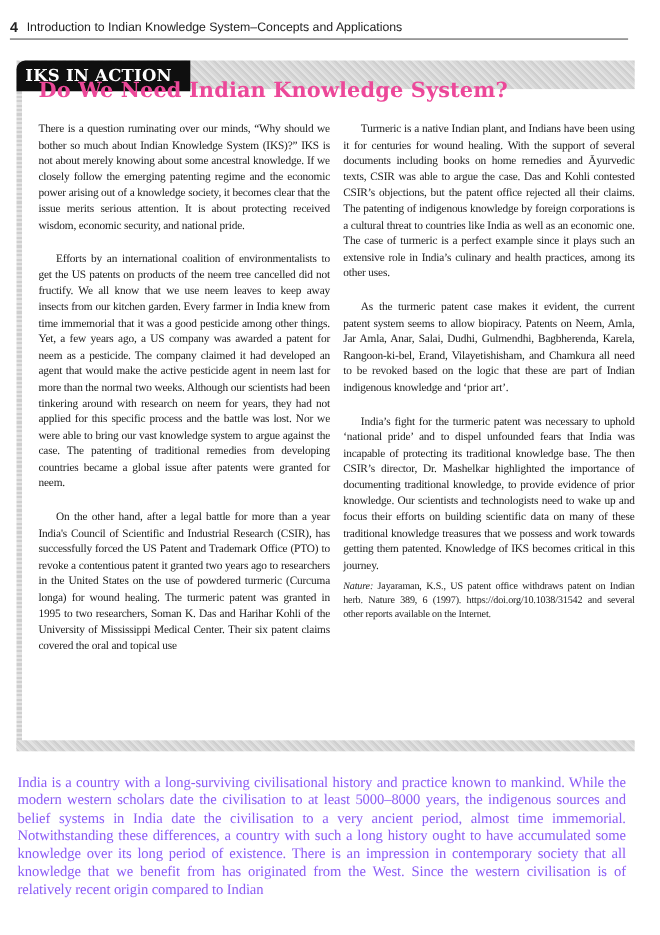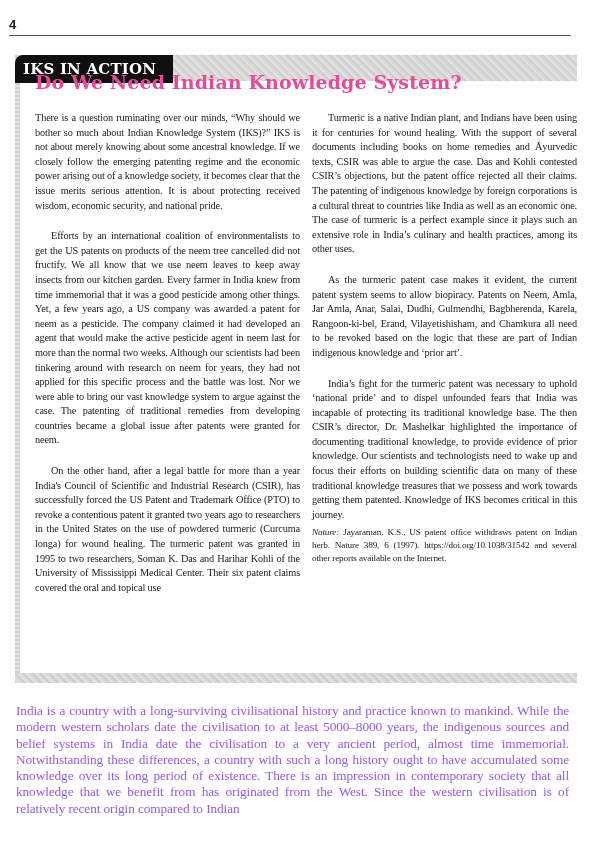--- a/index.html
+++ b/index.html
@@ -58,20 +58,21 @@
     font-family: "Liberation Serif", serif; font-size: 13.3px; line-height: 16.3px;
     text-align: justify; color: #8b5cf6; letter-spacing: -0.1px;
   }
   .body-text p { margin: 0; }
 </style>
 </head>
 <body>
 
 <div class="running-head">
   <span class="page-num">4</span>
+  <span class="head-title">Introduction to Indian Knowledge System–Concepts and Applications</span>
 </div>
 
 <div class="box">
   <div class="box-banner"></div>
   <div class="box-leftbar"></div>
   <div class="box-label">IKS IN ACTION 1.8</div>
   <div class="box-title">Do We Need Indian Knowledge System?</div>
 
   <div class="col left">
     <p>There is a question ruminating over our minds, “Why should we bother so much about Indian Knowledge System (IKS)?” IKS is not about merely knowing about some ancestral knowledge. If we closely follow the emerging patenting regime and the economic power arising out of a knowledge society, it becomes clear that the issue merits serious attention. It is about protecting received wisdom, economic security, and national pride.</p>

